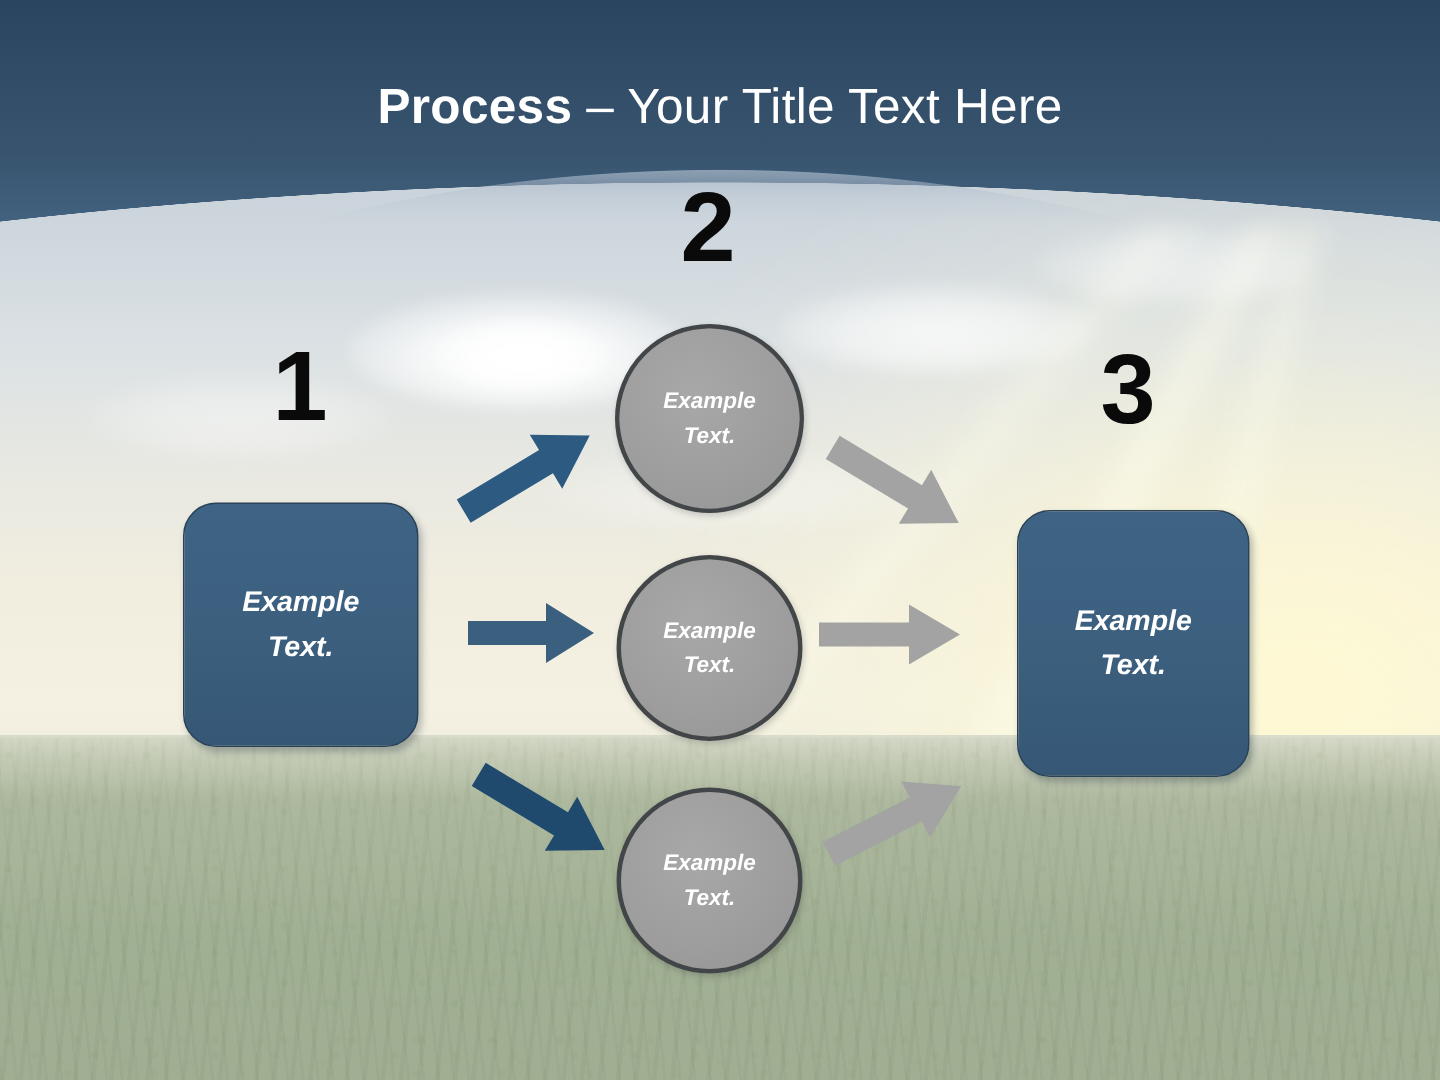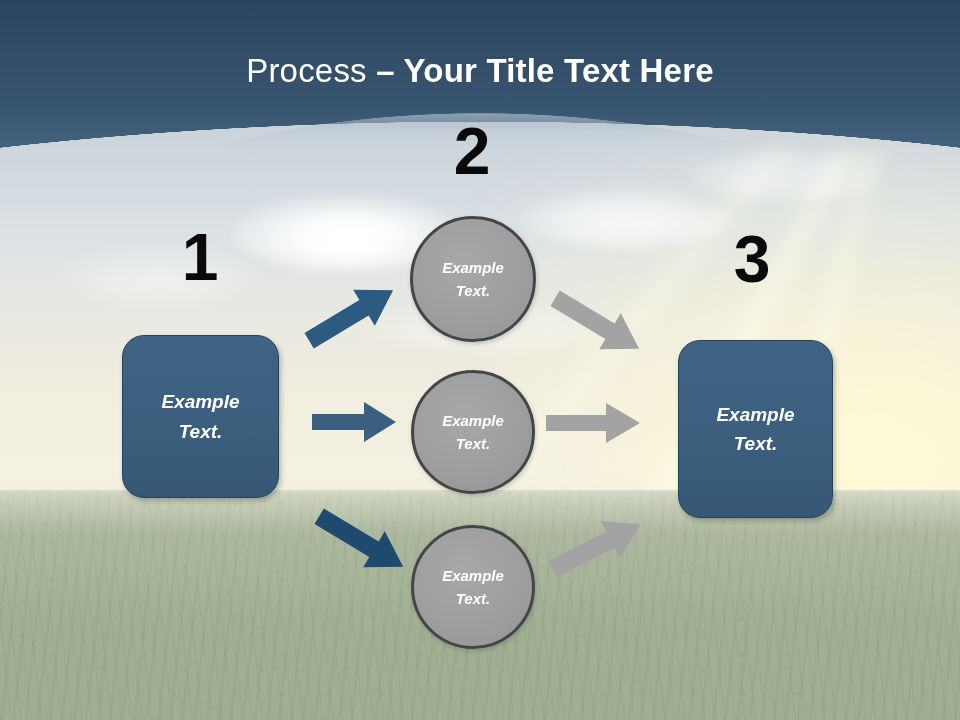--- a/index.html
+++ b/index.html
@@ -168,22 +168,22 @@
   .title {
     position: absolute;
     left: 0; top: 52px;
     width: 960px;
     text-align: center;
     font-size: 33px;
     color: #ffffff;
     letter-spacing: .2px;
     white-space: nowrap;
   }
-  .title .strong { font-weight: normal; }
-  .title .light  { font-weight: bold; }
+  .title .strong { font-weight: bold; }
+  .title .light  { font-weight: normal; }
 
   
   .step-num {
     position: absolute;
     font-size: 66px;
     font-weight: bold;
     color: #0a0a0a;
     line-height: 1;
     text-align: center;
   }

